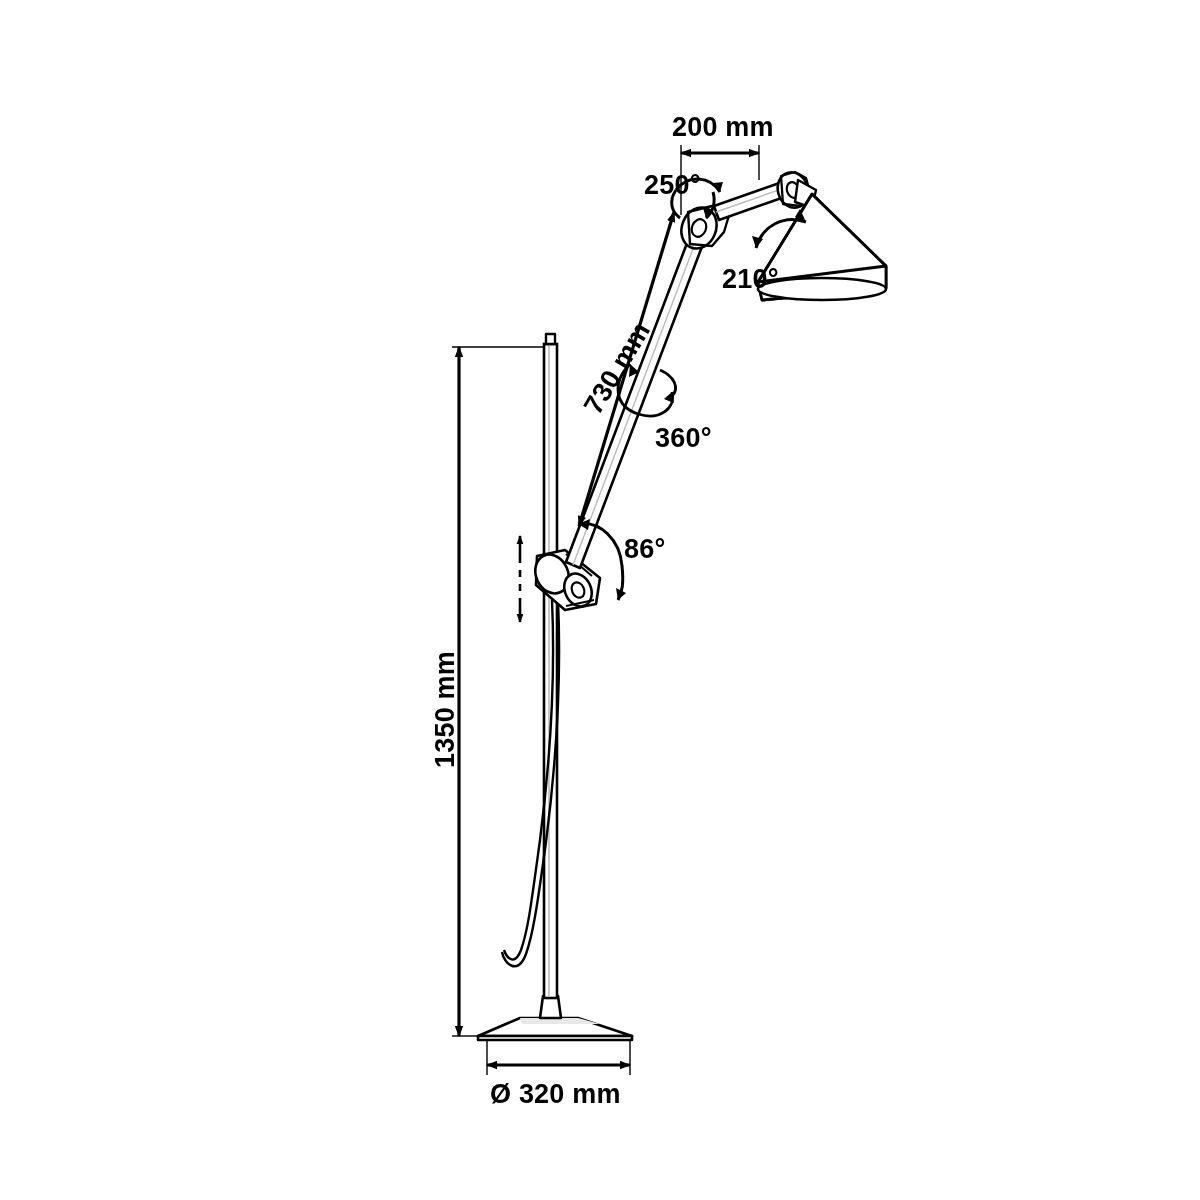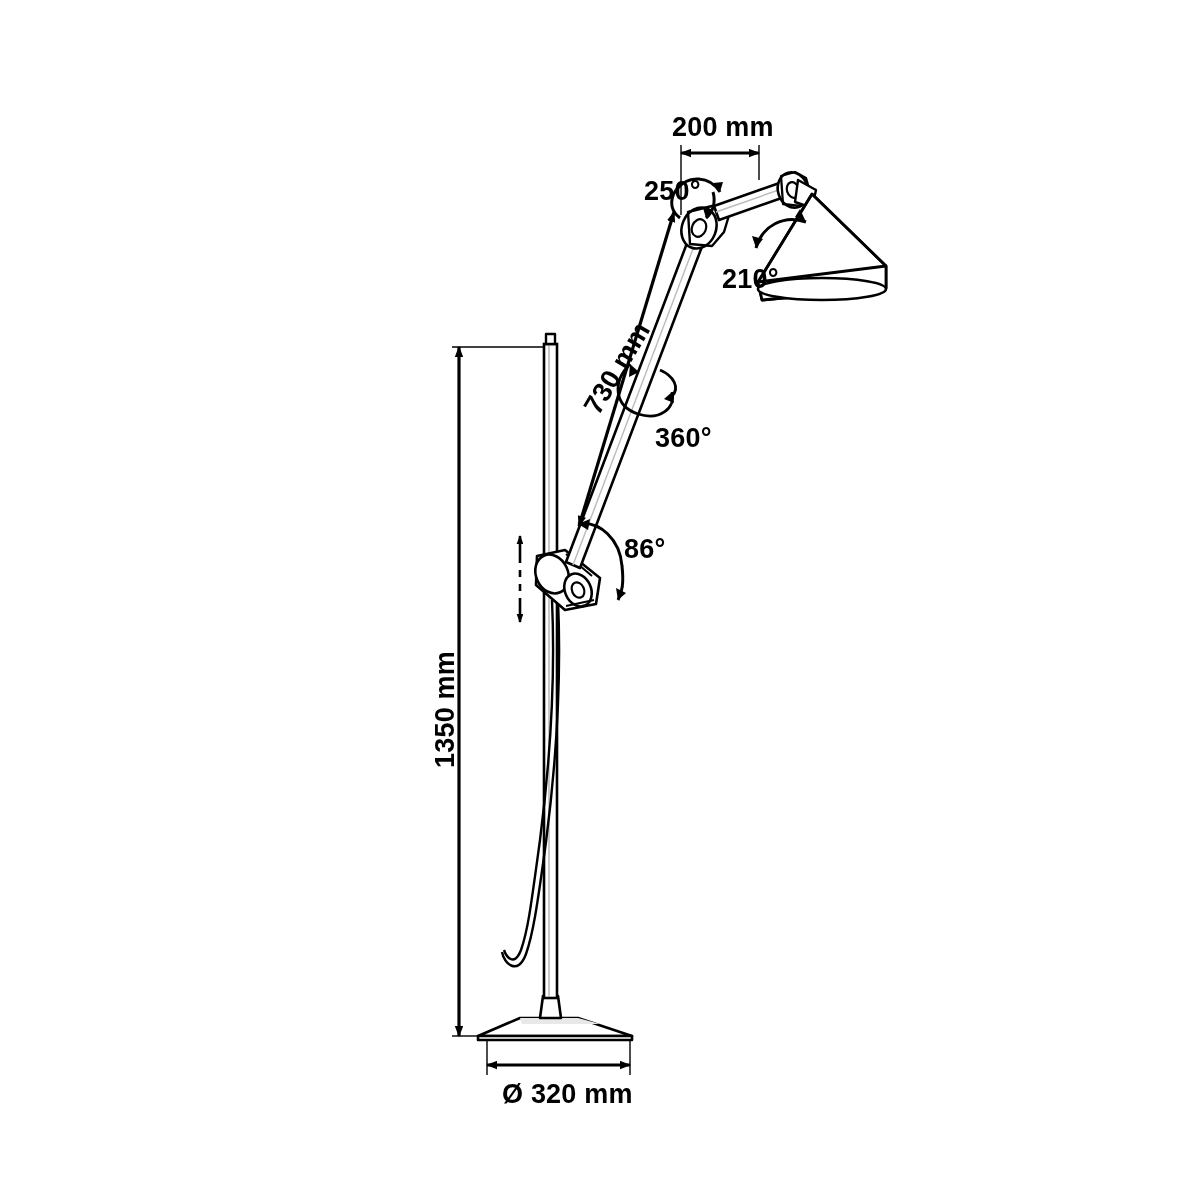--- a/index.html
+++ b/index.html
@@ -179,27 +179,27 @@
     <g>
       <line x1="487" y1="1065" x2="630" y2="1065" stroke="#000" stroke-width="3.2" marker-start="url(#arrStart)" marker-end="url(#arrEnd)"></line>
       <line x1="487" y1="1040" x2="487" y2="1075" stroke="#000" stroke-width="1.4"></line>
       <line x1="630" y1="1040" x2="630" y2="1075" stroke="#000" stroke-width="1.4"></line>
     </g>
 
   </svg>
 
   <div class="dim-label s27" style="left:672px; top:112px;">200 mm</div>
 
-  <div class="dim-label s27" style="left:644px; top:176px;">250°</div>
+  <div class="dim-label s27" style="left:644px; top:170px;">250°</div>
 
   <div class="dim-label s27" style="left:722px; top:264px;">210°</div>
 
   <div class="dim-label s27 rot-diag" style="left:578px; top:404px;">730 mm</div>
 
   <div class="dim-label s27" style="left:655px; top:423px;text-align:center;">360°</div>
 
   <div class="dim-label s27" style="left:624px; top:518px;margin-top:16px;">86°</div>
 
   <div class="dim-label s27 rot90" style="left:430px; top:768px;">1350 mm</div>
 
-  <div class="dim-label s27" style="left:490px; top:1079px;margin-left:12px;">Ø 320 mm</div>
+  <div class="dim-label s27" style="left:490px; top:1079px;">Ø 320 mm</div>
 
 </div>
 
 </body></html>

